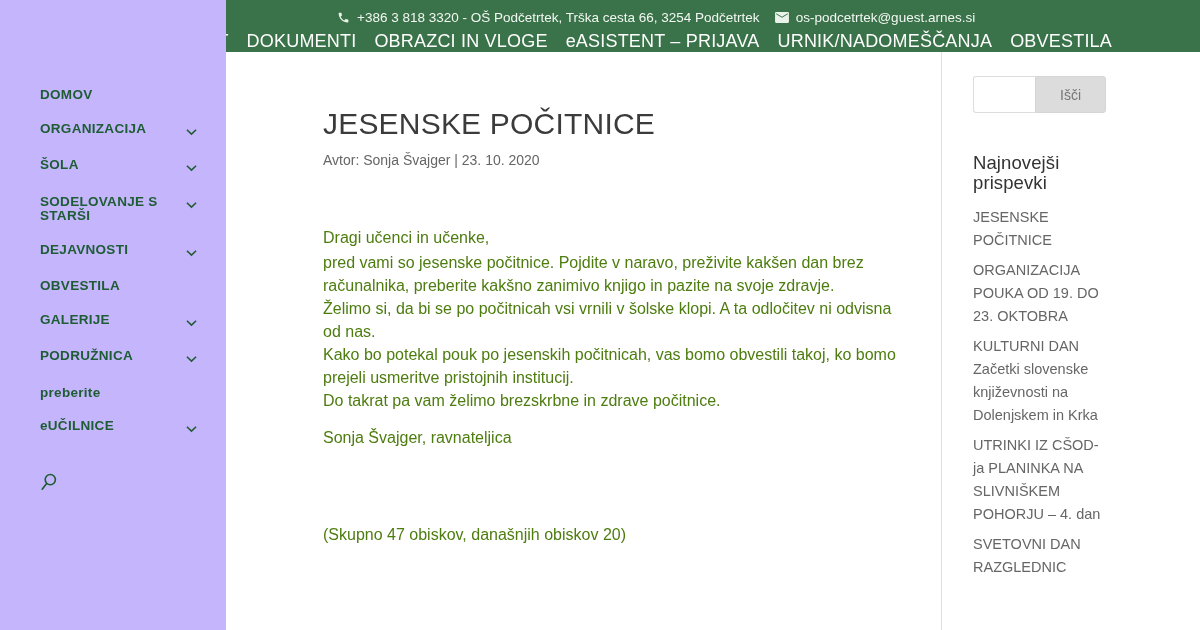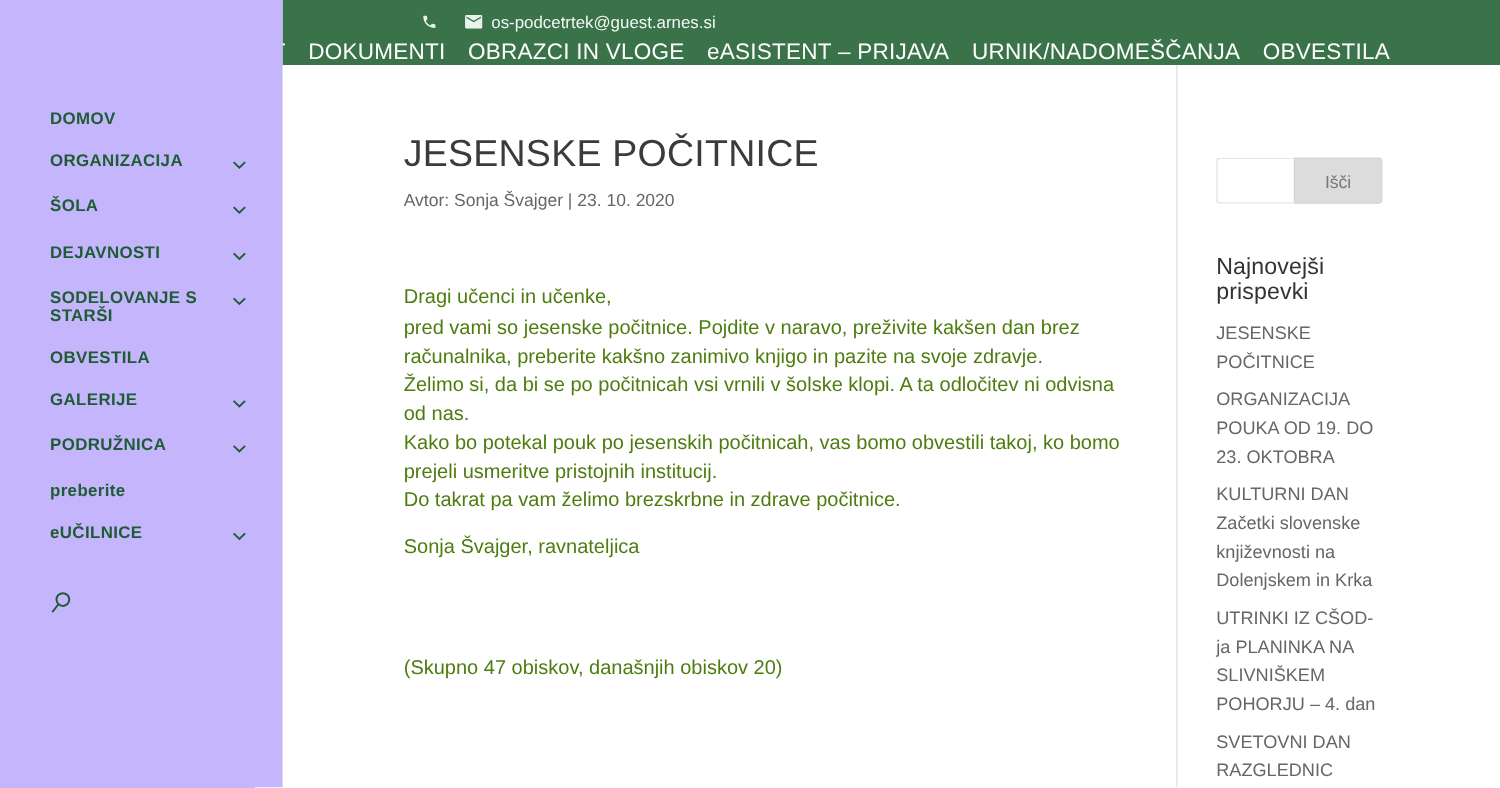--- a/index.html
+++ b/index.html
@@ -46,21 +46,21 @@
     display: flex; justify-content: flex-end;
     gap: 18px; padding-right: 88px; margin-top: 3px;
     font-size: 18px; letter-spacing: .2px;
   }
   .nav-row .nav-item { color: #fdfefd; cursor: pointer; white-space: nowrap; }
 
   
   .page { margin-left: 226px; display: flex; height: 578px; }
   .content { margin-left: 97px; width: 585px; padding-top: 57px; }
   .v-divider { width: 1px; background: #e0e0e0; margin-left: 33px; height: 578px; }
-  .right-sidebar { width: 133px; margin-left: 31px; padding-top: 74px; }
+  .right-sidebar { width: 133px; margin-left: 31px; padding-top: 24px; }
 
   
   .post-title {
     font-size: 30px; font-weight: normal; color: #3b3b3b;
     letter-spacing: .2px; line-height: 1;
   }
   .post-meta { margin-top: 13px; font-size: 14px; color: #666; }
   .post-meta span { color: #666; }
   .post-body { color: #4d7c0f; font-size: 16px; line-height: 23px; }
   .intro-par { margin-top: 58px; }
@@ -112,27 +112,27 @@
               <polyline points="1,1.5 6,6.3 11,1.5" fill="none" stroke="currentColor" stroke-width="1.7"></polyline>
             </svg></span>
       </li>
       <li class="menu-item">
         <span class="label">ŠOLA</span>
         <span class="chev"><svg width="11" height="8" viewBox="0 0 12 8">
               <polyline points="1,1.5 6,6.3 11,1.5" fill="none" stroke="currentColor" stroke-width="1.7"></polyline>
             </svg></span>
       </li>
       <li class="menu-item">
+        <span class="label">SODELOVANJE S STARŠI</span>
+        <span class="chev"><svg width="11" height="8" viewBox="0 0 12 8">
+              <polyline points="1,1.5 6,6.3 11,1.5" fill="none" stroke="currentColor" stroke-width="1.7"></polyline>
+            </svg></span>
+      </li>
+      <li class="menu-item">
         <span class="label">DEJAVNOSTI</span>
-        <span class="chev"><svg width="11" height="8" viewBox="0 0 12 8">
-              <polyline points="1,1.5 6,6.3 11,1.5" fill="none" stroke="currentColor" stroke-width="1.7"></polyline>
-            </svg></span>
-      </li>
-      <li class="menu-item">
-        <span class="label">SODELOVANJE S STARŠI</span>
         <span class="chev"><svg width="11" height="8" viewBox="0 0 12 8">
               <polyline points="1,1.5 6,6.3 11,1.5" fill="none" stroke="currentColor" stroke-width="1.7"></polyline>
             </svg></span>
       </li>
       <li class="menu-item">
         <span class="label">OBVESTILA</span>
       </li>
       <li class="menu-item">
         <span class="label">GALERIJE</span>
         <span class="chev"><svg width="11" height="8" viewBox="0 0 12 8">
@@ -166,20 +166,21 @@
   </nav>
 </aside>
 
 <header class="topbar">
   <div class="contact-row">
     <span class="ico">
       <svg width="13" height="13" viewBox="0 0 24 24" fill="#e9f3e9">
           <path d="M6.62 10.79c1.44 2.83 3.76 5.14 6.59 6.59l2.2-2.2c.27-.27.67-.36 1.02-.24 1.12.37 2.33.57 3.57.57.55 0 1 .45 1 1V20c0 .55-.45 1-1 1-9.39 0-17-7.61-17-17 0-.55.45-1 1-1h3.5c.55 0 1 .45 1 1 0 1.25.2 2.45.57 3.57.11.35.03.74-.25 1.02l-2.2 2.2z"></path>
         </svg>
     </span>
+    <span>+386 3 818 3320 - OŠ Podčetrtek, Trška cesta 66, 3254 Podčetrtek</span>
     <span class="email-group">
       <span class="ico">
         <svg width="14" height="11" viewBox="0 0 24 19" fill="#e9f3e9">
             <path d="M22 0H2C.9 0 0 .9 0 2v15c0 1.1.9 2 2 2h20c1.1 0 2-.9 2-2V2c0-1.1-.9-2-2-2zm0 4l-10 6L2 4V2l10 6L22 2v2z"></path>
           </svg>
       </span>
       <span>os-podcetrtek@guest.arnes.si</span>
     </span>
   </div>
   <nav class="nav-row">

